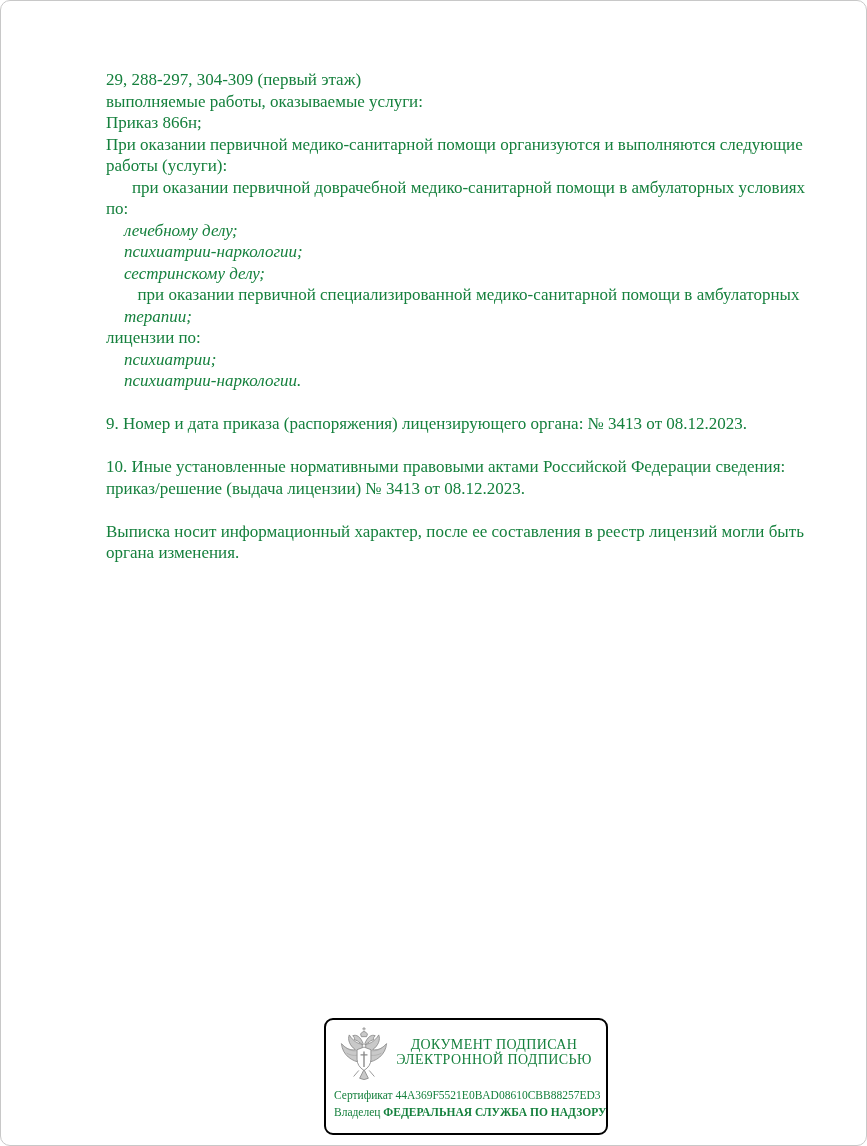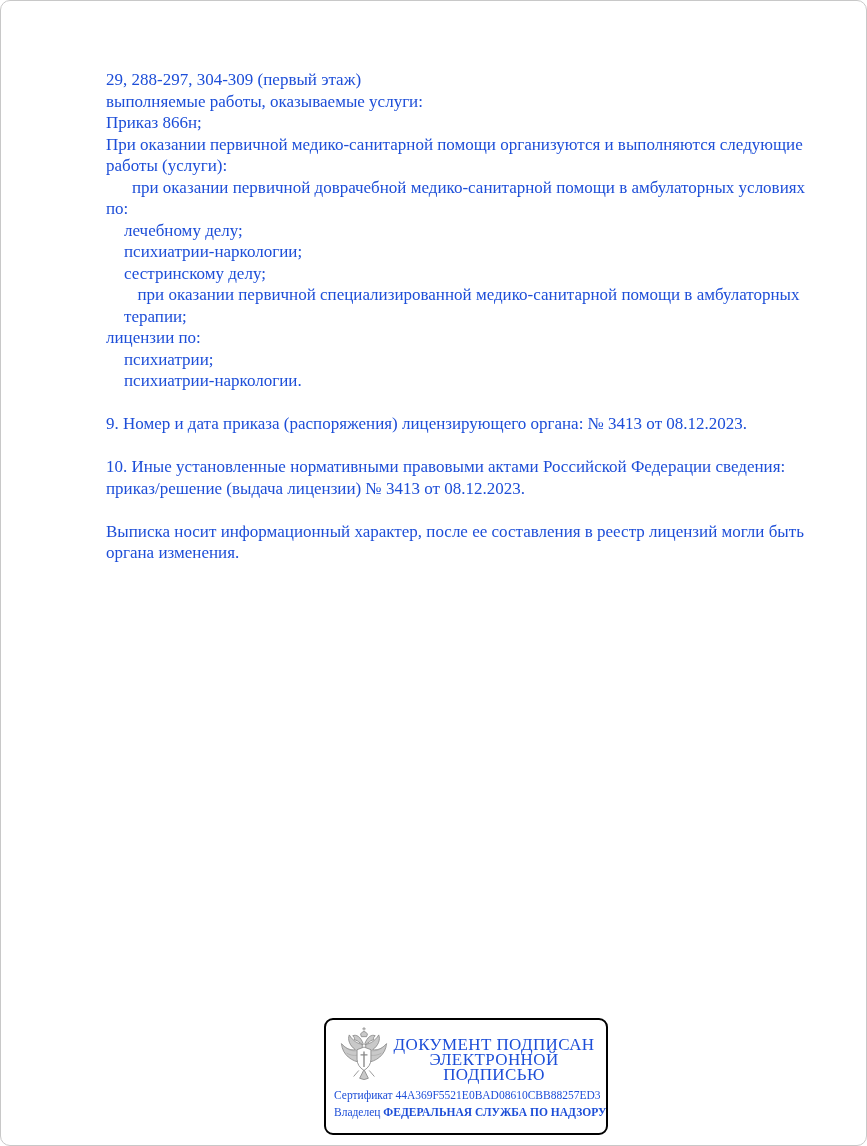--- a/index.html
+++ b/index.html
@@ -10,37 +10,37 @@
   .page {
     position: relative;
     width: 867px;
     height: 1146px;
     box-sizing: border-box;
     background: #ffffff;
     border: 1px solid #c8c8c8;
     border-radius: 10px;
     overflow: hidden;
     font-family: "Liberation Serif", "DejaVu Serif", serif;
-    color: #1d4ed8;
+    color: #15803d;
     padding-left: 35px;
   }
   .doc-text {
     position: absolute;
     left: 105px;
     top: 68px;
     width: 716px;
     font-size: 17px;
     line-height: 21.5px;
   }
   .doc-text .line {
     white-space: pre;
     min-height: 21.5px;
   }
   .doc-text .line.ind1 { padding-left: 9px; text-align: center; }
-  .doc-text .line.ind2 { padding-left: 18px; }
+  .doc-text .line.ind2 { padding-left: 18px; font-style: italic; }
 
   .stamp {
     position: absolute;
     left: 323px;
     top: 1017px;
     width: 284px;
     height: 117px;
     box-sizing: border-box;
     border: 2px solid #000000;
     border-radius: 9px;
@@ -55,21 +55,21 @@
     flex: 0 0 auto;
     margin: 6px 0 0 12px;
     width: 52px;
     height: 56px;
   }
   .stamp-title {
     flex: 1 1 auto;
     text-align: center;
     margin-top: 17px;
     padding-right: 8px;
-    font-size: 17px;
+    font-size: 14px;
     line-height: 15px;
     letter-spacing: 0.4px;
   }
   .stamp-info {
     padding: 3px 0 0 8px;
     font-size: 11.5px;
     line-height: 17px;
     white-space: nowrap;
   }
   .stamp-info .owner-value { font-weight: bold; }

